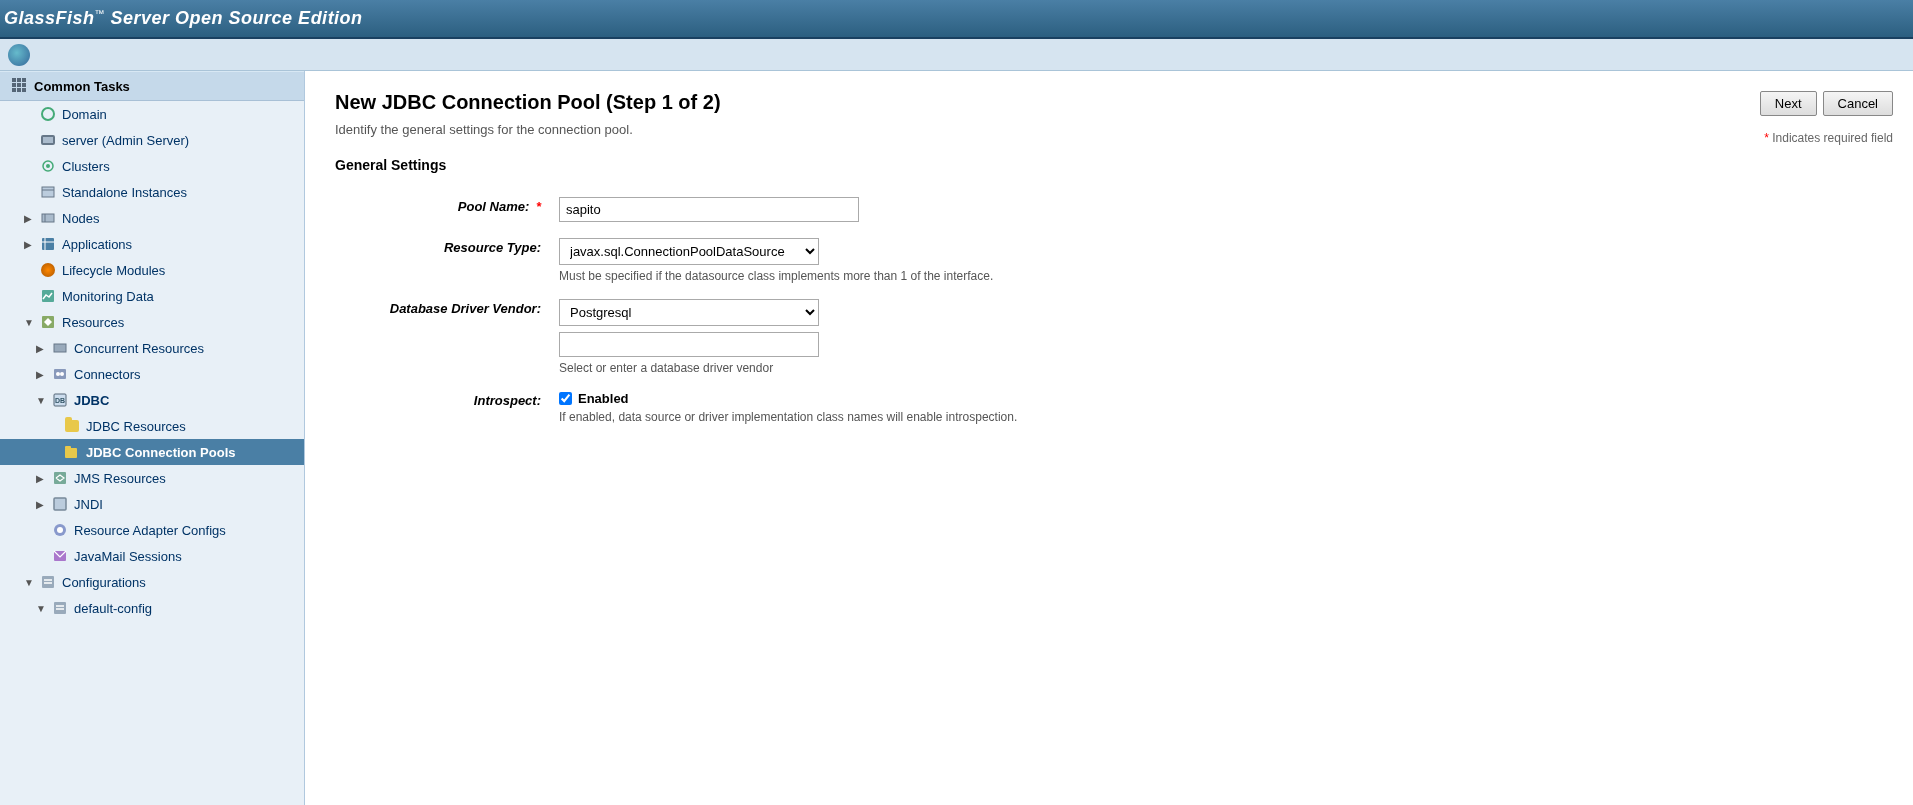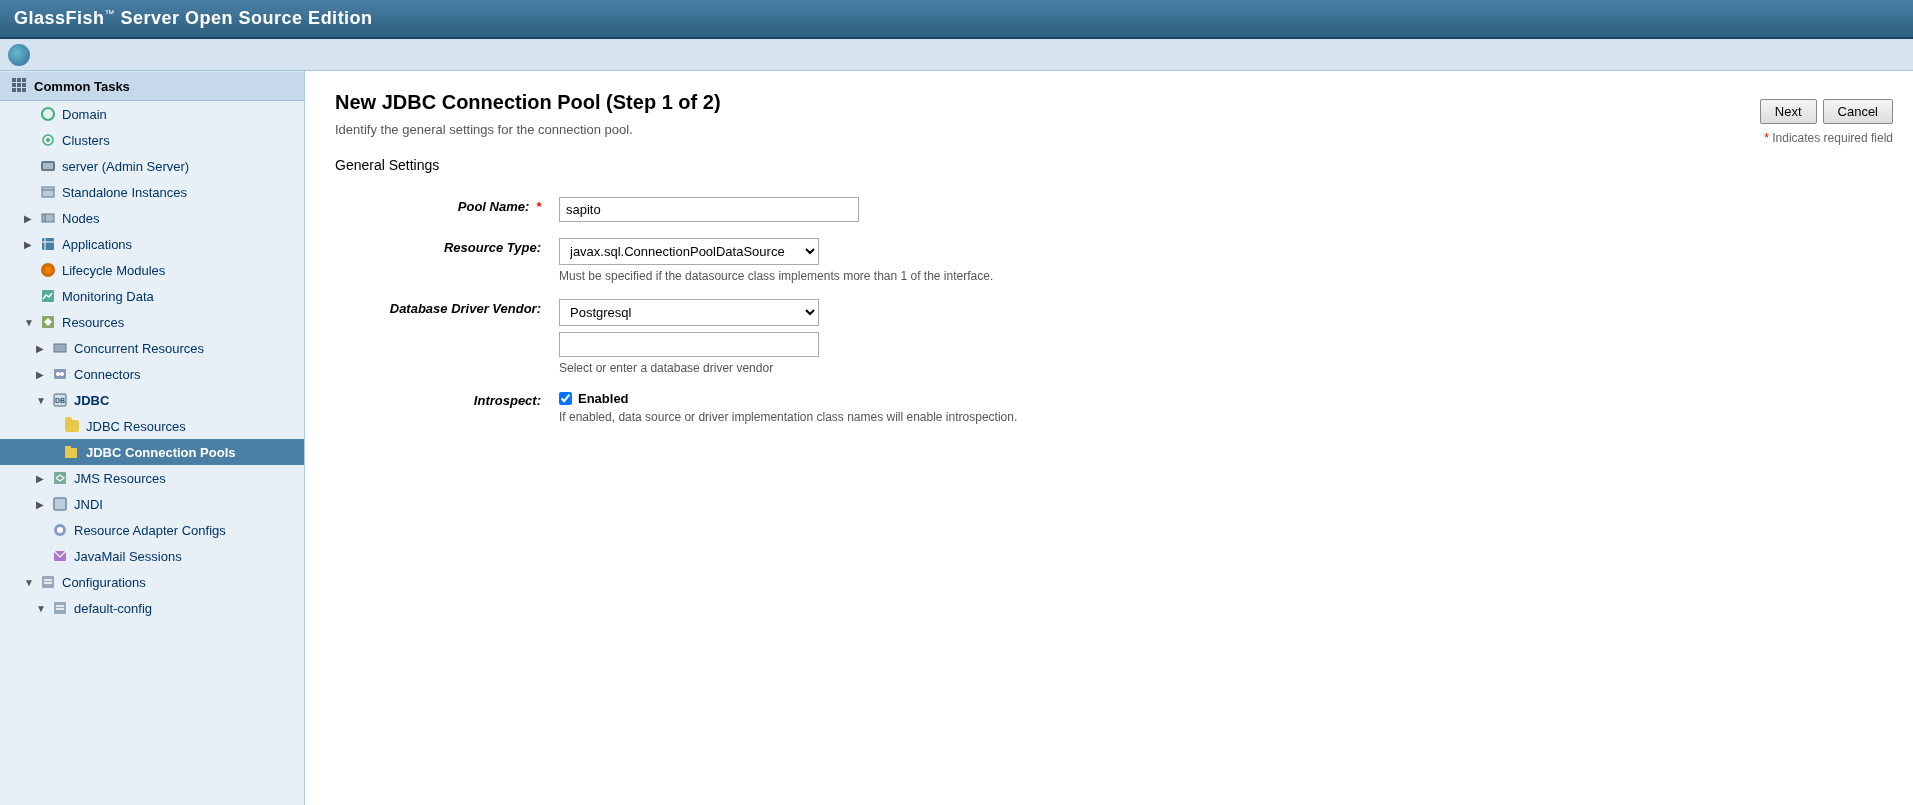--- a/index.html
+++ b/index.html
@@ -1,22 +1,23 @@
 <!DOCTYPE html>
 <html><head>
   <meta charset="utf-8">
   <style>
     * { box-sizing: border-box; margin: 0; padding: 0; }
     body { font-family: Arial, Helvetica, sans-serif; font-size: 13px; background: #fff; }
 
     
     .app-header {
       background: linear-gradient(to bottom, #4a7fa5, #2c5f80);
-      padding: 8px 14px;
+      padding: 8px 4px;
       border-bottom: 2px solid #1a4060;
+      font-style: italic;
     }
     .app-title {
       color: #fff;
       font-size: 18px;
       font-weight: bold;
       letter-spacing: 0.5px;
     }
     .app-title span.tm { font-size: 10px; vertical-align: super; font-weight: normal; }
 
     
@@ -128,21 +129,21 @@
       margin-bottom: 8px;
     }
     .page-subtitle {
       color: #555;
       font-size: 13px;
       margin-bottom: 20px;
     }
 
     .section-heading {
       font-size: 14px;
-      font-weight: normal;
+      font-weight: bold;
       margin-bottom: 16px;
       color: #000;
     }
 
     .form-table {
       border-collapse: collapse;
       width: 100%;
     }
     .form-table tr td {
       padding: 8px 4px;
@@ -191,21 +192,20 @@
       font-weight: bold;
     }
 
     .btn {
       padding: 4px 14px;
       border: 1px solid #888;
       background: linear-gradient(to bottom, #f5f5f5, #ddd);
       cursor: pointer;
       font-size: 13px;
       border-radius: 2px;
-      margin-top: 8px;
     }
 
     
     .item-bold { font-weight: bold; }
   </style>
 </head>
 <body>
 
 <div class="app-header">
   <span class="app-title">
@@ -239,34 +239,34 @@
       <span class="expand-arrow">&nbsp;</span>
       <span class="item-icon">
           <span class="icon-globe"></span>
         </span>
       <span class="item-label">Domain</span>
     </div>
 
     <div class="sidebar-item indent-1">
       <span class="expand-arrow">&nbsp;</span>
       <span class="item-icon">
-        <svg width="14" height="14">
-            <circle cx="7" cy="7" r="5" fill="none" stroke="#4a7" stroke-width="1.5"></circle>
-            <circle cx="7" cy="7" r="2" fill="#4a7"></circle>
-          </svg>
-      </span>
-      <span class="item-label">Clusters</span>
-    </div>
-
-    <div class="sidebar-item indent-1">
-      <span class="expand-arrow">&nbsp;</span>
-      <span class="item-icon">
           <span class="icon-server"></span>
         </span>
       <span class="item-label">server (Admin Server)</span>
+    </div>
+
+    <div class="sidebar-item indent-1">
+      <span class="expand-arrow">&nbsp;</span>
+      <span class="item-icon">
+        <svg width="14" height="14">
+            <circle cx="7" cy="7" r="5" fill="none" stroke="#4a7" stroke-width="1.5"></circle>
+            <circle cx="7" cy="7" r="2" fill="#4a7"></circle>
+          </svg>
+      </span>
+      <span class="item-label">Clusters</span>
     </div>
 
     <div class="sidebar-item indent-1">
       <span class="expand-arrow">&nbsp;</span>
       <span class="item-icon">
         <svg width="14" height="14">
             <rect x="1" y="2" width="12" height="10" fill="#bcd" stroke="#678" stroke-width="1"></rect>
             <line x1="1" y1="5" x2="13" y2="5" stroke="#678" stroke-width="1"></line>
           </svg>
       </span>

